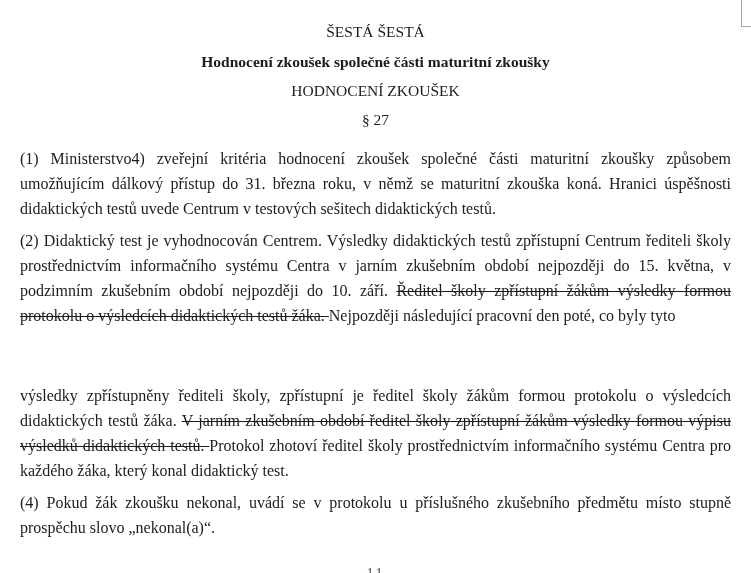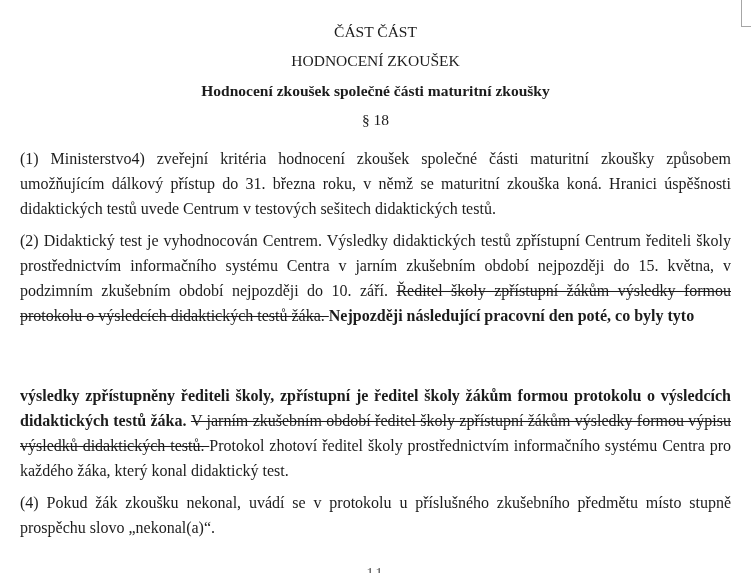--- a/index.html
+++ b/index.html
@@ -27,21 +27,21 @@
   .h-chapter  { margin-top: 10px; }
   .h-section  { margin-top: 11px; font-weight: bold; }
   .h-symbol   { margin-top: 10px; margin-bottom: 17px; }
   .para {
     font-size: 16px;
     line-height: 25px;
     text-align: justify;
     margin: 0 0 7px 0;
   }
   .run-del    { text-decoration: line-through; }
-  .run-ins    { font-weight: bold; }
+  .run-ins    { font-weight: normal; }
   .page-break-gap {
     height: 48px;
   }
   .corner-line {
     position: absolute;
     top: 0;
     left: 741px;
     width: 10px;
     height: 27px;
     border-left: 1px solid #a6a6a6;
@@ -59,27 +59,27 @@
     letter-spacing: 2px;
   }
 </style>
 </head>
 <body>
 
 <div class="corner-line"></div>
 
 <div class="doc">
 
-  <div class="heading h-part">ČÁST ČÁST</div>
+  <div class="heading h-part">ŠESTÁ ŠESTÁ</div>
+
+  <div class="heading h-section">Hodnocení zkoušek společné části maturitní zkoušky</div>
 
   <div class="heading h-chapter">HODNOCENÍ ZKOUŠEK</div>
 
-  <div class="heading h-section">Hodnocení zkoušek společné části maturitní zkoušky</div>
-
-  <div class="heading h-symbol">§ 18</div>
+  <div class="heading h-symbol">§ 27</div>
 
   <p class="para"><span>(1) Ministerstvo4) zveřejní kritéria hodnocení zkoušek společné části maturitní zkoušky způsobem umožňujícím dálkový přístup do 31. března roku, v němž se maturitní zkouška koná. Hranici úspěšnosti didaktických testů uvede Centrum v testových sešitech didaktických testů.</span></p>
 
   <p class="para"><span>(2) Didaktický test je vyhodnocován Centrem. Výsledky didaktických testů zpřístupní Centrum řediteli školy prostřednictvím informačního systému Centra v jarním zkušebním období nejpozději do 15. května, v podzimním zkušebním období nejpozději do 10. září. </span><span class="run-del">Ředitel školy zpřístupní žákům výsledky formou protokolu o výsledcích didaktických testů žáka. </span><span class="run-ins">Nejpozději následující pracovní den poté, co byly tyto</span></p>
 
   <div class="page-break-gap"></div>
 
   <p class="para"><span class="run-ins">výsledky zpřístupněny řediteli školy, zpřístupní je ředitel školy žákům formou protokolu o výsledcích didaktických testů žáka. </span><span class="run-del">V jarním zkušebním období ředitel školy zpřístupní žákům výsledky formou výpisu výsledků didaktických testů. </span><span>Protokol zhotoví ředitel školy prostřednictvím informačního systému Centra pro každého žáka, který konal didaktický test.</span></p>
 
 

